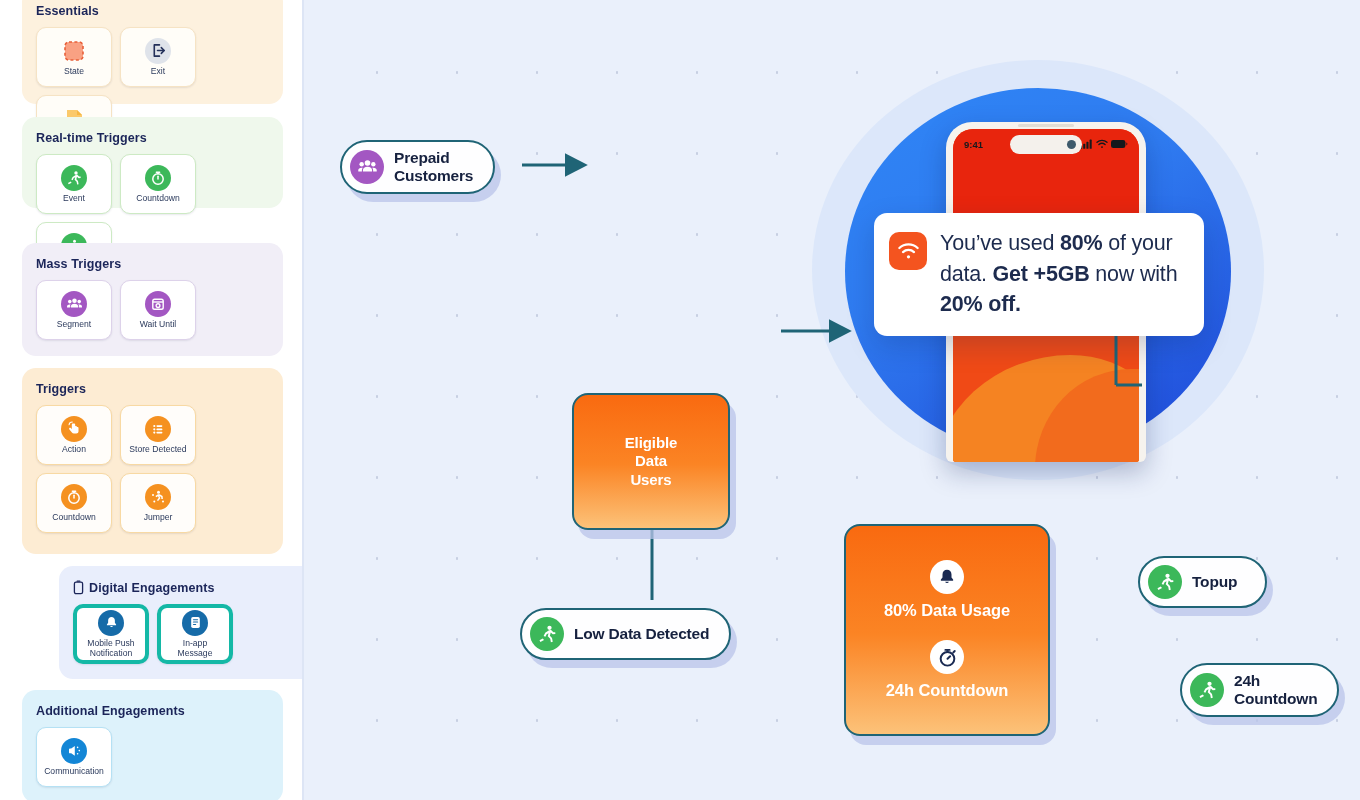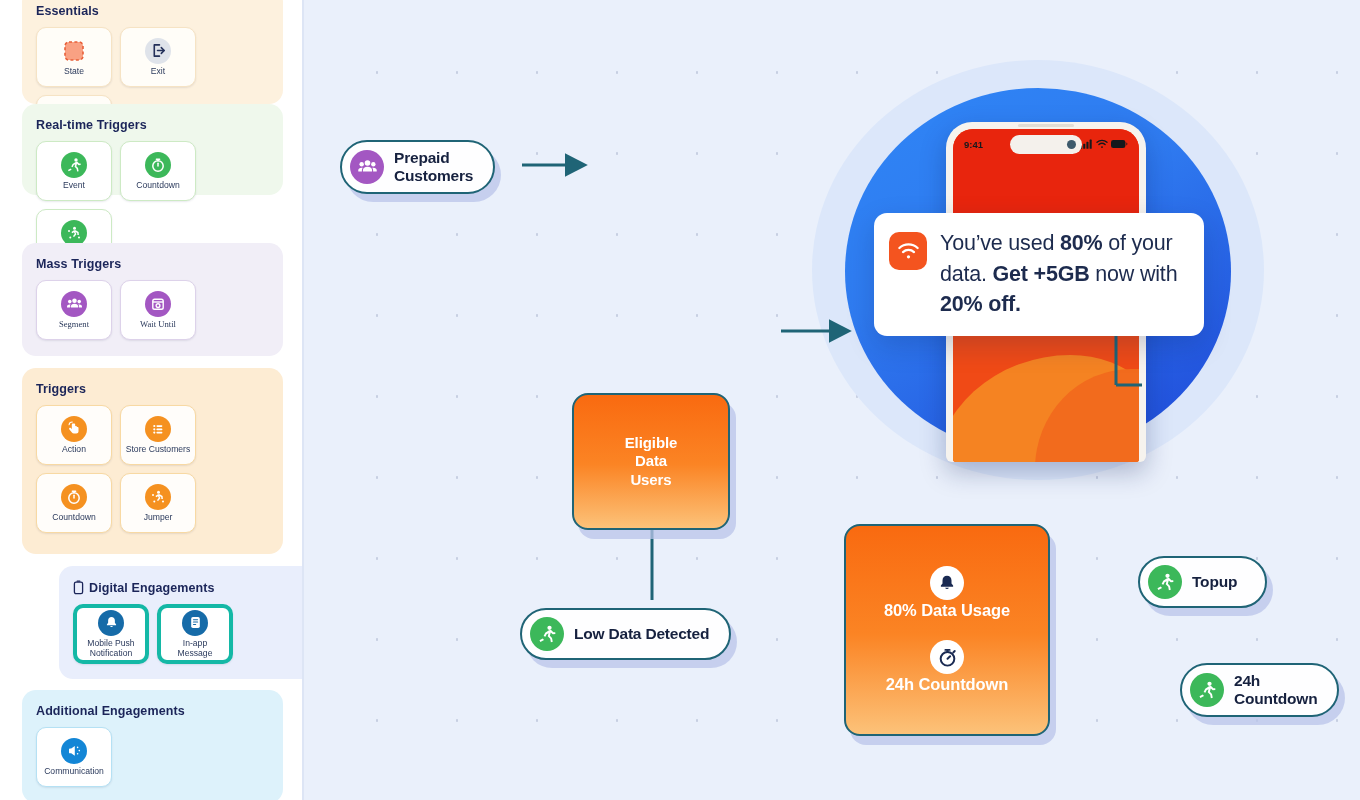--- a/index.html
+++ b/index.html
@@ -158,21 +158,21 @@
     border: 2.2px solid #1f6476; border-radius: 16px;
     background: linear-gradient(180deg, #f96a10 0%, #fb8424 52%, #fcc279 100%);
     box-shadow: 6px 9px 0 rgba(186,196,233,.75);
     display: flex; flex-direction: column; align-items: center;
     justify-content: center; color: #fff; text-align: center;
   }
   .box-title {
     font-size: 15px; font-weight: 700; line-height: 1.22;
     letter-spacing: -.1px; white-space: pre-line;
   }
-  .box-row { display:flex; flex-direction: column; align-items:center; gap:1px; }
+  .box-row { display:flex; flex-direction: column; align-items:center; gap:7px; }
   .box-ic {
     width: 34px; height: 34px; border-radius: 50%; background: #fff;
     display:flex; align-items:center; justify-content:center;
   }
   .box-row-label { font-size: 16.5px; font-weight: 700; letter-spacing:-.1px; }
 
   
   #wires { position: absolute; left:0; top:0; width: 1058px; height: 800px; z-index: 3; }
 </style>
 </head>
@@ -210,21 +210,21 @@
             <svg width="19" height="22" viewBox="0 0 19 22">
                 <path d="M2 2h10l5 5v13H2z" fill="#fbc96b"></path>
               <path d="M12 2v5h5z" fill="#f7b744"></path>
               </svg>
           </span>
           <span class="chip-label">Sticky Note</span>
         </div>
       </div>
     </div>
 
-    <div class="panel p-realtime" style="top:104px; padding:14px 14px 12px; height:91px;">
+    <div class="panel p-realtime" style="top:117px; padding:14px 14px 12px; height:91px;">
       <div class="panel-title">
         <span>Real-time Triggers</span>
       </div>
       <div class="chips" style="margin-top:9px;">
         <div class="chip">
           <span class="chip-ic" style="background:#3cb85a;">
             <svg width="16" height="16" viewBox="0 0 16 16" fill="#fff">
                 <circle cx="10" cy="3" r="1.7"></circle>
               <path d="M9.3 5.2 6.6 6.9 5.3 9.6l1.4.6 1-2.1 1.5-.8-.6 2.4 2 2.1.5 2.7 1.5-.3-.6-3.1-1.7-1.8.7-2.6 1.6 1.5 2.1-.2-.1-1.5-1.5.1-2-2z"></path>
               <path d="M4.6 11.6 2 13l.7 1.3 2.9-1.6z"></path>
@@ -254,21 +254,21 @@
           </span>
           <span class="chip-label">Jumper</span>
         </div>
       </div>
     </div>
 
     <div class="panel p-mass" style="top:243px; padding:14px 14px 12px; height:113px;">
       <div class="panel-title">
         <span>Mass Triggers</span>
       </div>
-      <div class="chips" style="margin-top:9px;font-family:Liberation Serif, serif;">
+      <div class="chips" style="margin-top:9px;">
         <div class="chip">
           <span class="chip-ic" style="background:#a357c2;">
             <svg width="17" height="17" viewBox="0 0 18 18" fill="#fff">
                 <circle cx="9" cy="6" r="2.4"></circle>
               <circle cx="4" cy="7" r="1.9"></circle>
                 <circle cx="14" cy="7" r="1.9"></circle>
               <path d="M9 9.2c-2.4 0-3.9 1.3-3.9 2.8v1.3h7.8v-1.3c0-1.5-1.5-2.8-3.9-2.8z"></path>
               <path d="M4 10c-1.8 0-2.9 1-2.9 2v1.3H4.2v-1.4c0-.7.3-1.4.8-1.9z"></path>
               <path d="M14 10c1.8 0 2.9 1 2.9 2v1.3h-3.1v-1.4c0-.7-.3-1.4-.8-1.9z"></path>
               </svg>
@@ -306,21 +306,21 @@
           <span class="chip-ic" style="background:#f59120;">
             <svg width="16" height="16" viewBox="0 0 16 16" fill="#fff">
               <circle cx="4.3" cy="5" r="1.1"></circle>
                 <rect x="6.4" y="4.2" width="6" height="1.7" rx=".8"></rect>
               <circle cx="4.3" cy="8.3" r="1.1"></circle>
                 <rect x="6.4" y="7.5" width="6" height="1.7" rx=".8"></rect>
               <circle cx="4.3" cy="11.6" r="1.1"></circle>
                 <rect x="6.4" y="10.8" width="6" height="1.7" rx=".8"></rect>
               </svg>
           </span>
-          <span class="chip-label">Store Customers</span>
+          <span class="chip-label">Store Detected</span>
         </div>
         <div class="chip">
           <span class="chip-ic" style="background:#f59120;">
             <svg width="16" height="16" viewBox="0 0 16 16" fill="none" stroke="#fff" stroke-width="1.5">
               <circle cx="8" cy="9" r="5.2"></circle>
                 <path d="M8 6.3V9" stroke-linecap="round"></path>
               <path d="M6.4 2.2h3.2M8 2.2v1.6" stroke-linecap="round"></path>
               </svg>
           </span>
           <span class="chip-label">Countdown</span>

